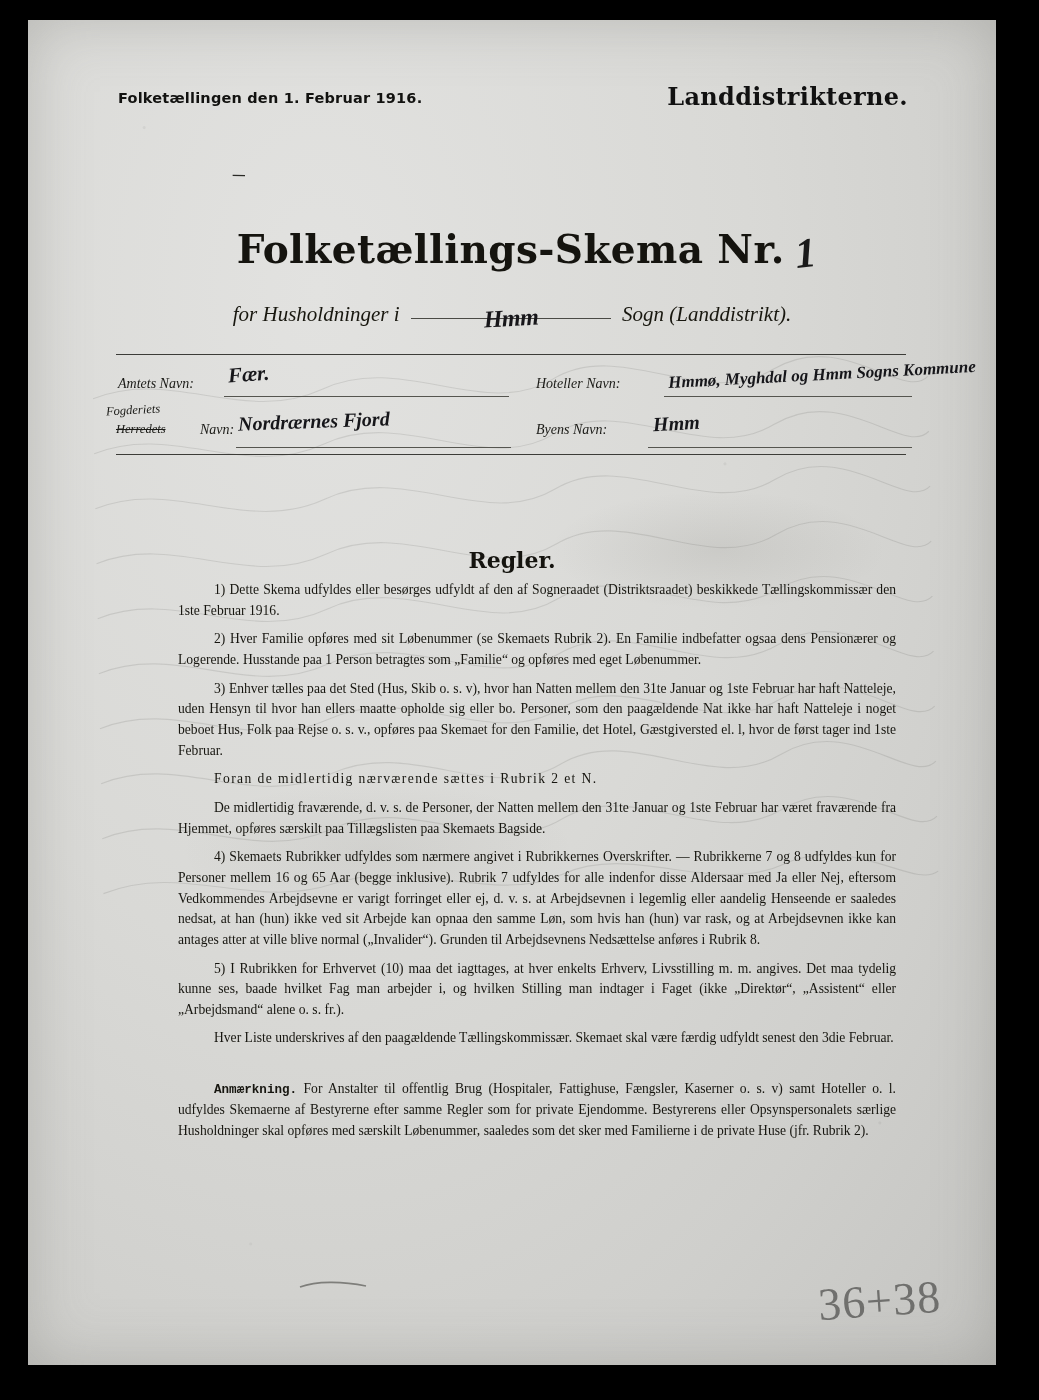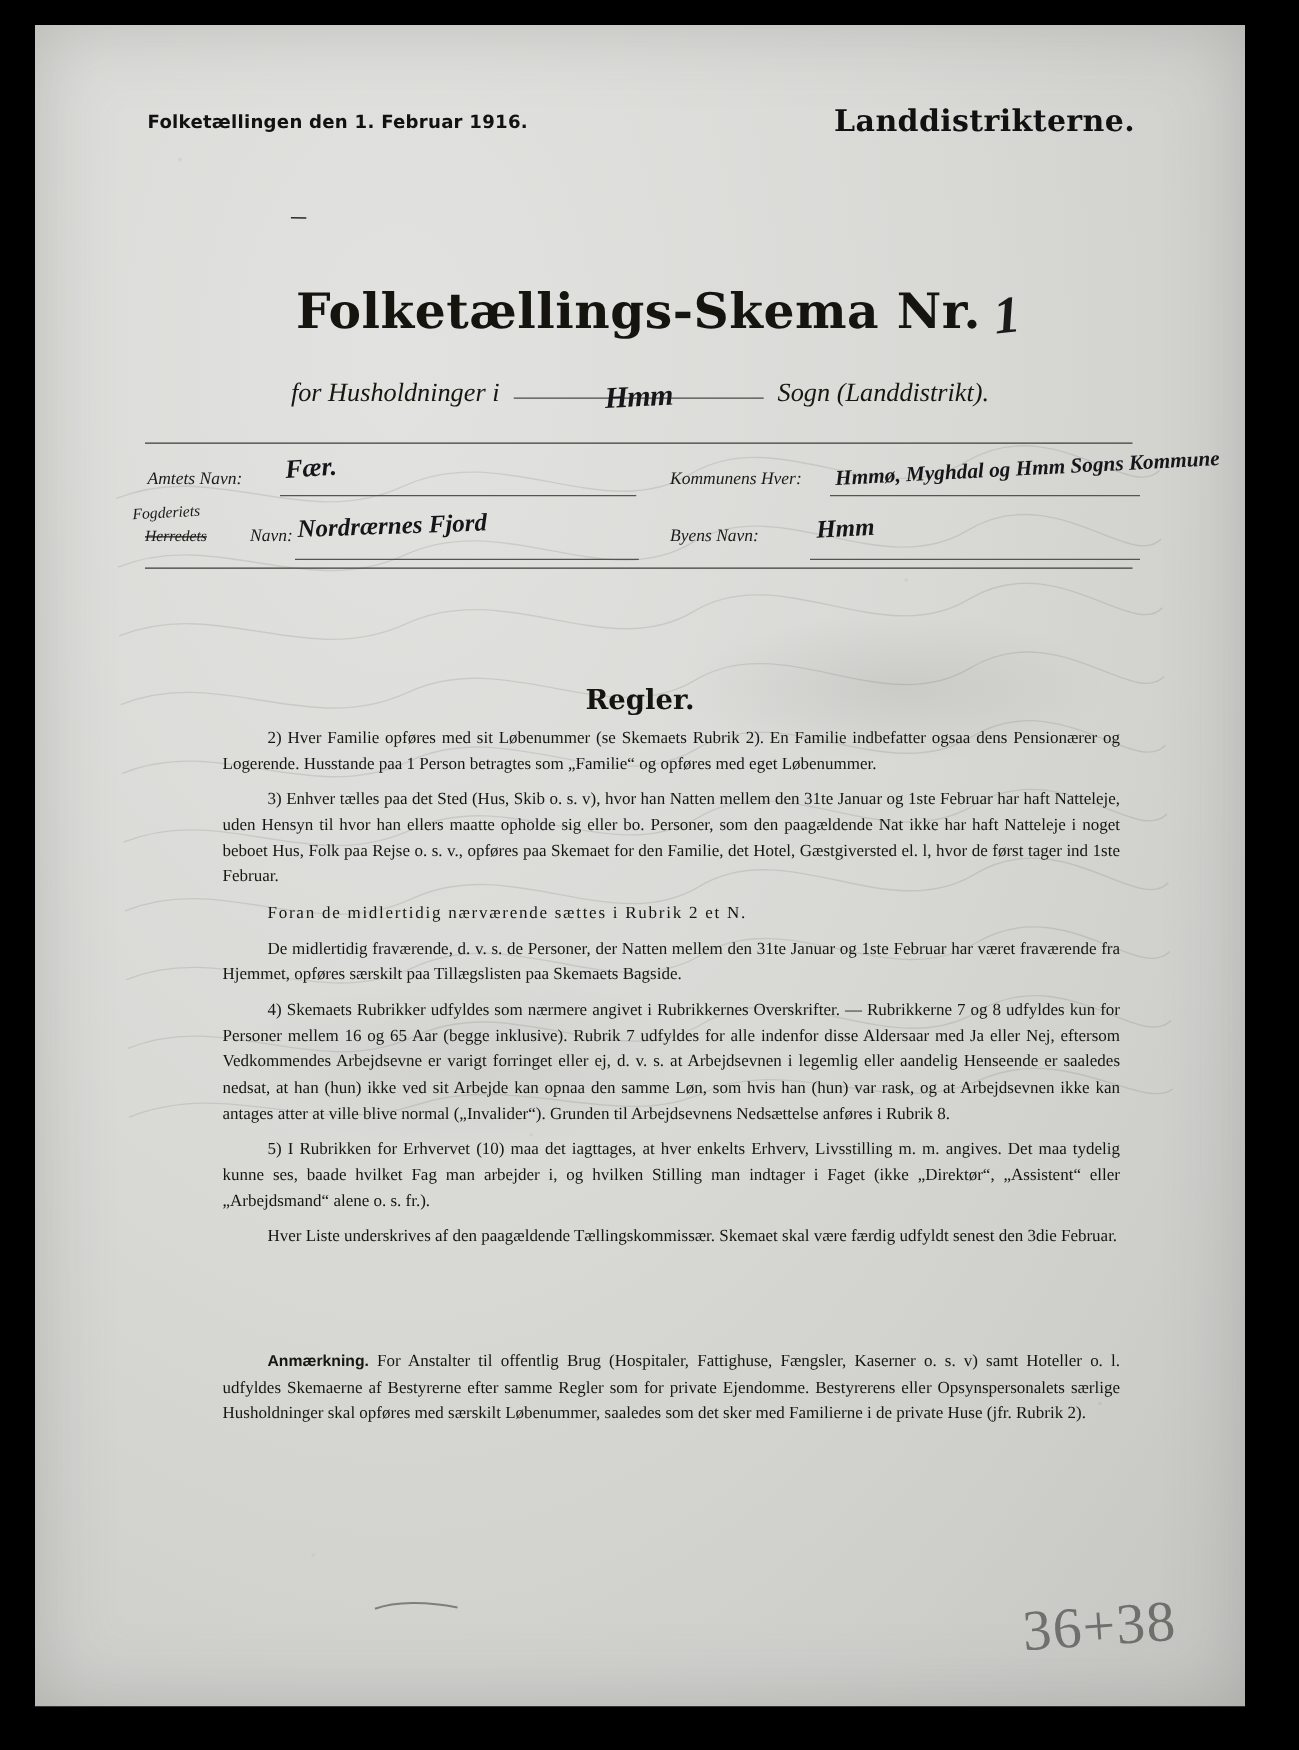--- a/index.html
+++ b/index.html
@@ -220,21 +220,21 @@
     left: 150px;
     top: 1059px;
     width: 718px;
     font-family: "Liberation Serif", serif;
     font-size: 13.6px;
     line-height: 1.52;
     color: #16150f;
     text-align: justify;
   }
   #note-block p { margin: 0; text-indent: 36px; }
-  #note-label { font-family: Liberation Sans, sans-serif; font-weight: bold; font-size: 12.6px; }
+  #note-label { font-family: Liberation Mono, monospace; font-weight: bold; font-size: 12.6px; }
 
   
   #mark-top {
     position: absolute;
     left: 205px; top: 140px;
     font-size: 24px;
     color: #2a2a26;
     transform: rotate(1deg);
   }
   #mark-bottom {
@@ -315,31 +315,32 @@
     <div class="field-label" id="lbl-amt">Amtets Navn:</div>
     <div class="field-hand" id="hand-amt">Fær.</div>
     <div class="field-line" id="line-amt"></div>
 
     <div class="field-label" id="lbl-fogderi">Fogderiets</div>
     <div class="field-label" id="lbl-herred">Herredets</div>
     <div class="field-label" id="lbl-navn2">Navn:</div>
     <div class="field-hand" id="hand-herred">Nordrærnes Fjord</div>
     <div class="field-line" id="line-herred"></div>
 
-    <div class="field-label" id="lbl-komm">Kommunens Hver:</div>
+    <div class="field-label" id="lbl-komm">Hoteller Navn:</div>
     <div class="field-hand" id="hand-komm">Hmmø, Myghdal og Hmm Sogns Kommune</div>
     <div class="field-line" id="line-komm"></div>
 
     <div class="field-label" id="lbl-byens">Byens Navn:</div>
     <div class="field-hand" id="hand-byens">Hmm</div>
     <div class="field-line" id="line-byens"></div>
 
     <div id="regler-heading">Regler.</div>
 
     <div id="rules-body">
+      <p>1) Dette Skema udfyldes eller besørges udfyldt af den af Sogneraadet (Distriktsraadet) beskikkede Tællingskommissær den 1ste Februar 1916.</p>
       <p>2) Hver Familie opføres med sit Løbenummer (se Skemaets Rubrik 2). En Familie indbefatter ogsaa dens Pensionærer og Logerende. Husstande paa 1 Person betragtes som „Familie“ og opføres med eget Løbenummer.</p>
       <p>3) Enhver tælles paa det Sted (Hus, Skib o. s. v), hvor han Natten mellem den 31te Januar og 1ste Februar har haft Nattelejе, uden Hensyn til hvor han ellers maatte opholde sig eller bo. Personer, som den paagældende Nat ikke har haft Natteleje i noget beboet Hus, Folk paa Rejse o. s. v., opføres paa Skemaet for den Familie, det Hotel, Gæstgiversted el. l, hvor de først tager ind 1ste Februar.</p>
       <p class="noindent sp">Foran de midlertidig nærværende sættes i Rubrik 2 et N.</p>
       <p class="noindent">De midlertidig fraværende, d. v. s. de Personer, der Natten mellem den 31te Januar og 1ste Februar har været fraværende fra Hjemmet, opføres særskilt paa Tillægslisten paa Skemaets Bagside.</p>
       <p>4) Skemaets Rubrikker udfyldes som nærmere angivet i Rubrikkernes Overskrifter. — Rubrikkerne 7 og 8 udfyldes kun for Personer mellem 16 og 65 Aar (begge inklusive). Rubrik 7 udfyldes for alle indenfor disse Aldersaar med Ja eller Nej, eftersom Vedkommendes Arbejdsevne er varigt forringet eller ej, d. v. s. at Arbejdsevnen i legemlig eller aandelig Henseende er saaledes nedsat, at han (hun) ikke ved sit Arbejde kan opnaa den samme Løn, som hvis han (hun) var rask, og at Arbejdsevnen ikke kan antages atter at ville blive normal („Invalider“). Grunden til Arbejdsevnens Nedsættelse anføres i Rubrik 8.</p>
       <p>5) I Rubrikken for Erhvervet (10) maa det iagttages, at hver enkelts Erhverv, Livsstilling m. m. angives. Det maa tydelig kunne ses, baade hvilket Fag man arbejder i, og hvilken Stilling man indtager i Faget (ikke „Direktør“, „Assistent“ eller „Arbejdsmand“ alene o. s. fr.).</p>
       <p>Hver Liste underskrives af den paagældende Tællingskommissær. Skemaet skal være færdig udfyldt senest den 3die Februar.</p>
     </div>
 
     <div id="note-block">

